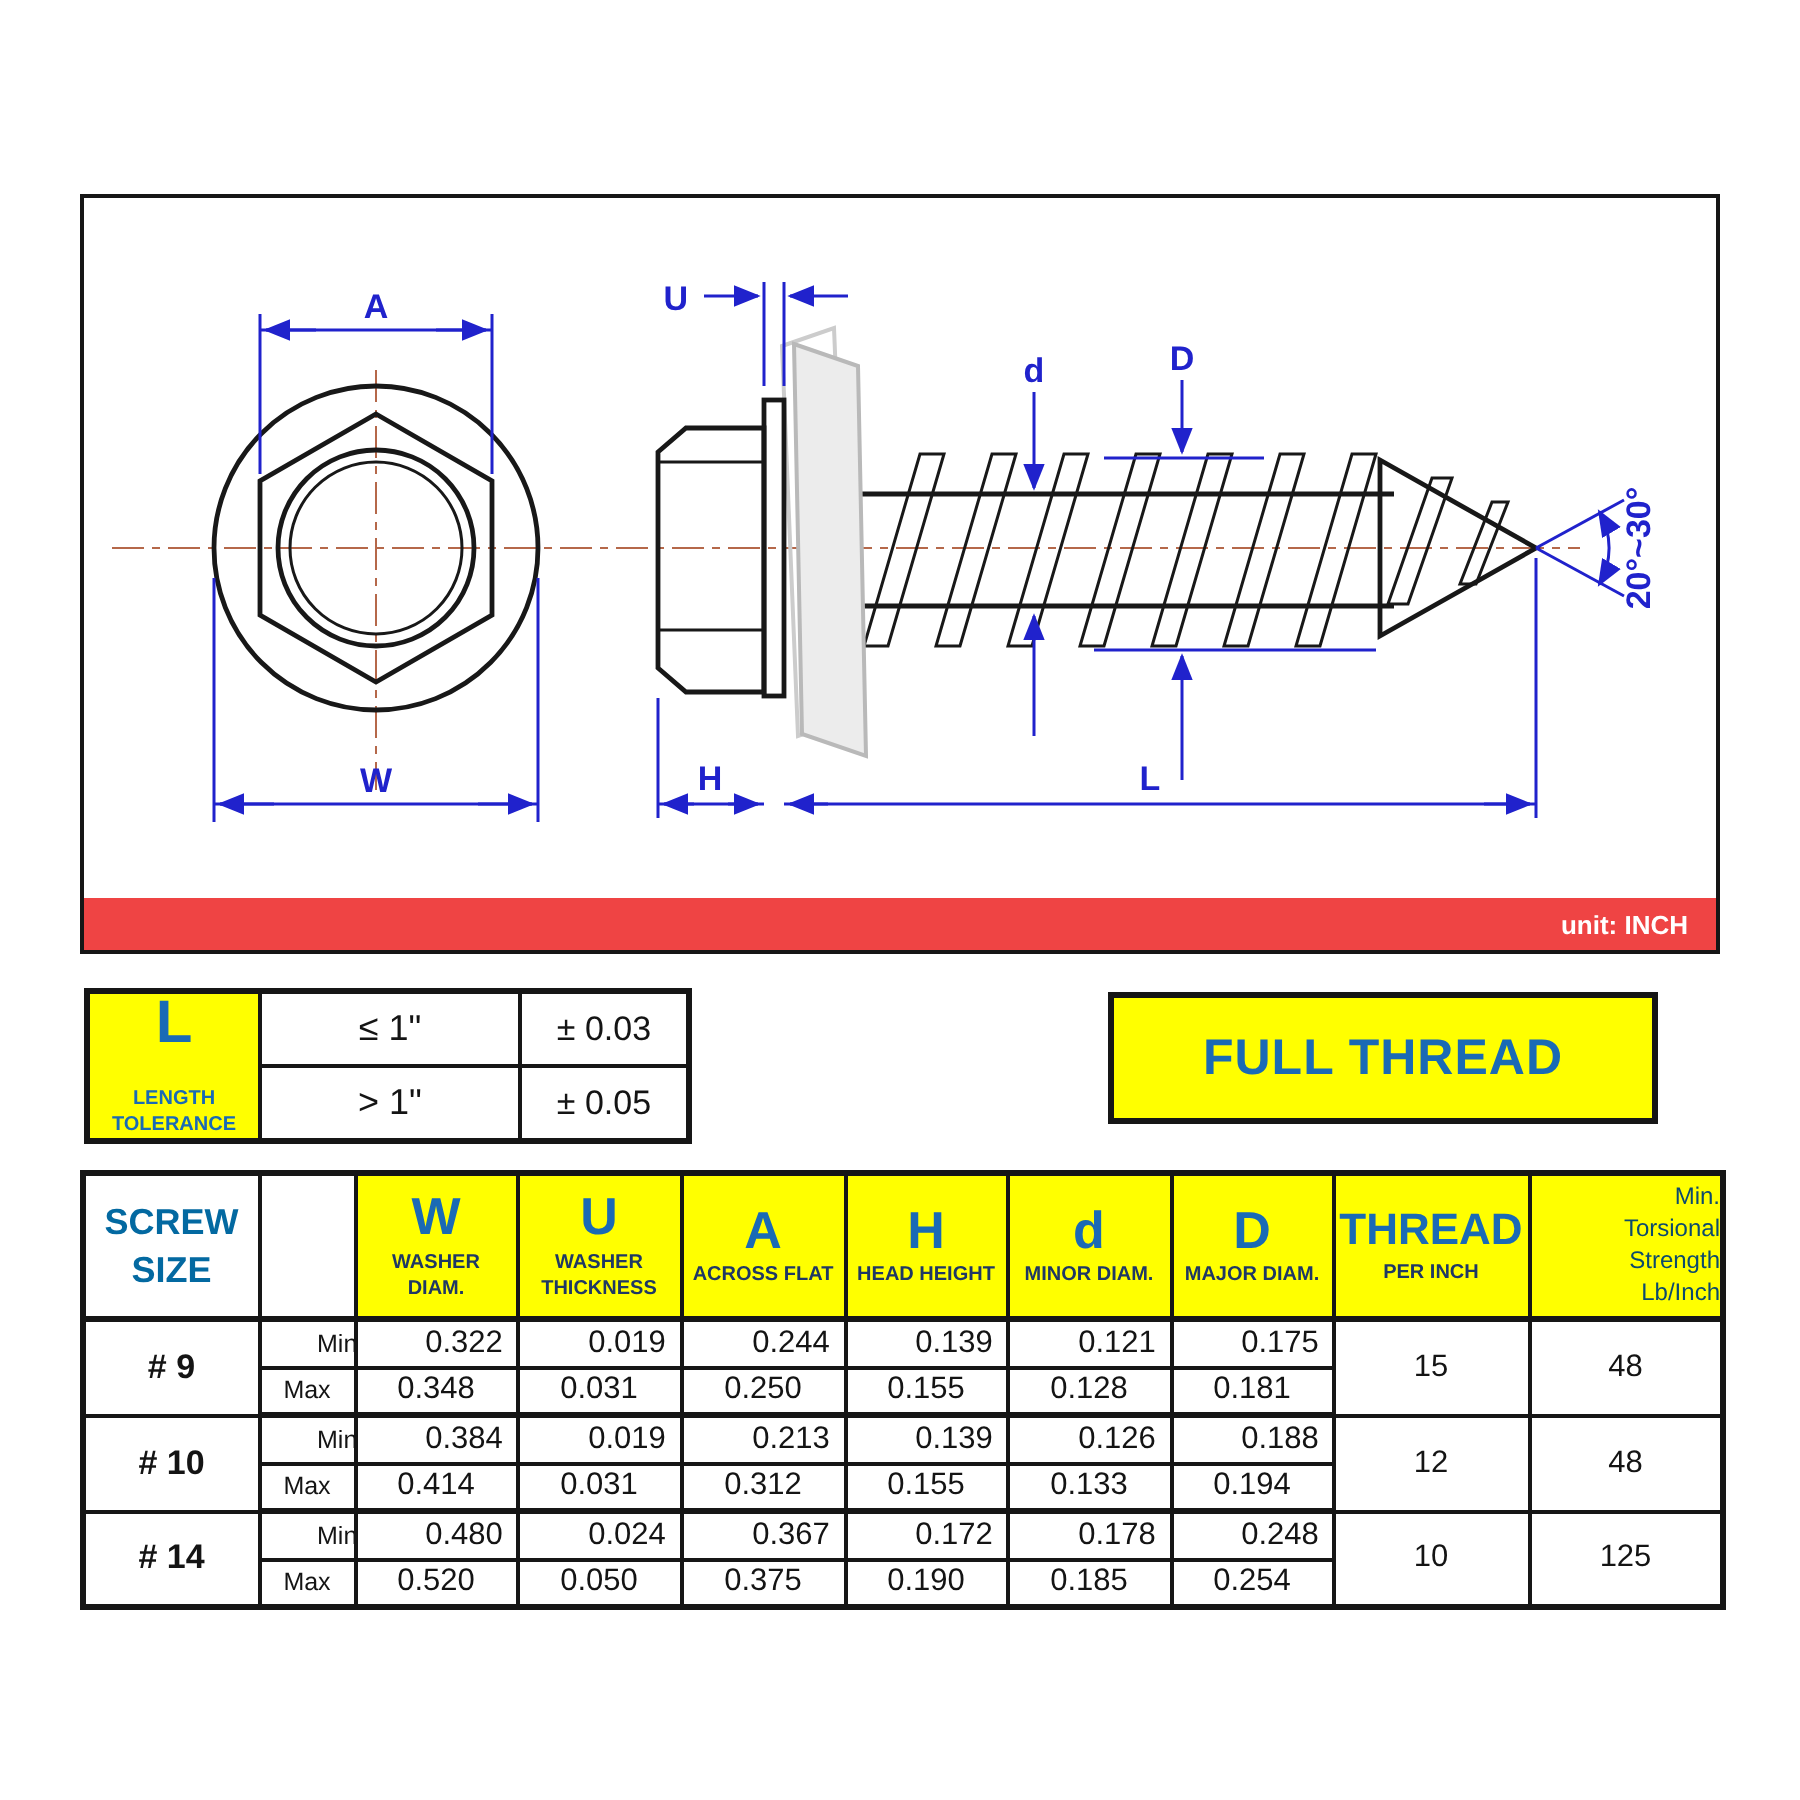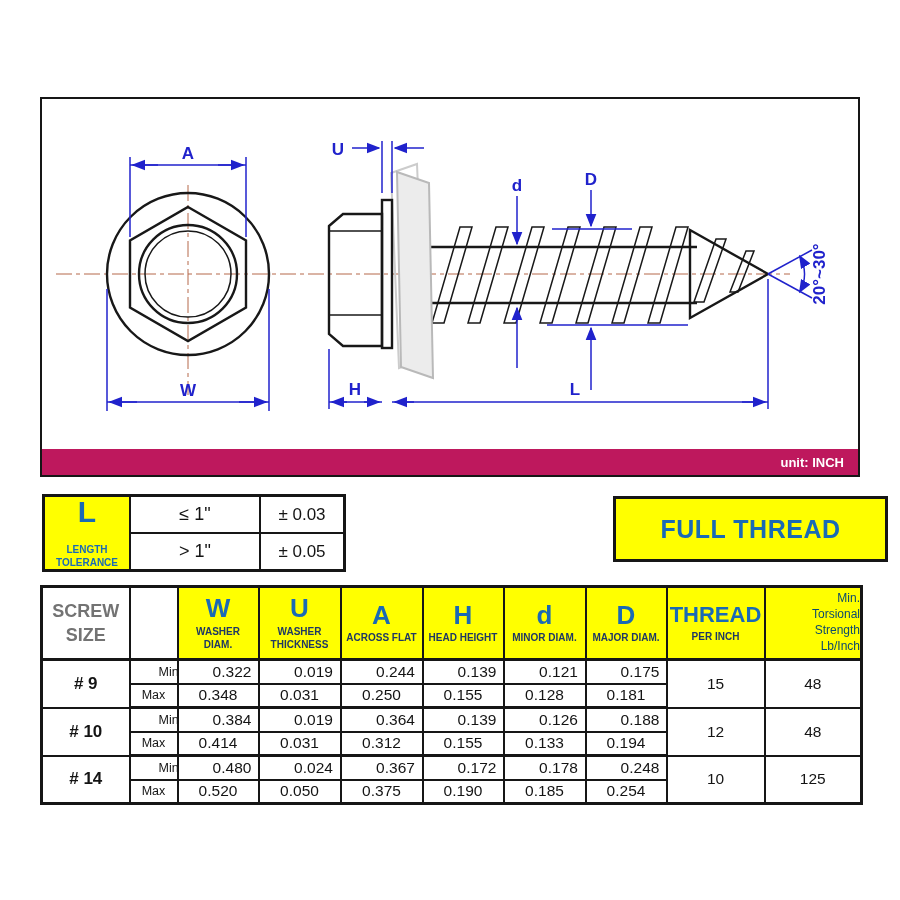--- a/index.html
+++ b/index.html
@@ -9,56 +9,56 @@
   }
 
   
   .drawing-box {
     position:absolute; left:40px; top:97px; width:816px; height:376px;
     border:2px solid #161616; background:#ffffff;
   }
   .drawing-box svg { display:block; }
   .unit-bar {
     position:absolute; left:0; bottom:0; width:100%; height:26px;
-    background:#be185d; color:#ffffff; box-sizing:border-box;
+    background:#ef4444; color:#ffffff; box-sizing:border-box;
     display:flex; align-items:center; justify-content:flex-end;
     padding-right:14px; font-size:13px; font-weight:bold;
   }
 
   
   .tol-table {
     position:absolute; left:42px; top:494px;
     border-collapse:collapse; table-layout:fixed;
     border:3px solid #161616;
   }
   .tol-table td { border:2px solid #161616; text-align:center; vertical-align:middle; padding:0; }
   .tol-sym-cell { width:84px; background:#ffff00; }
   .tol-sym { font-size:30px; font-weight:bold; color:#1a6ab5; line-height:1; }
   .tol-title { font-size:10px; font-weight:bold; color:#1a6ab5; line-height:1.3; margin-top:16px; }
   .tol-cond { width:128px; height:33px; font-size:18px; color:#141414; }
   .tol-val  { width:82px;  font-size:17px; color:#141414; }
 
   
   .banner {
-    position:absolute; left:613px; top:496px; width:269px; height:60px;
+    position:absolute; left:554px; top:496px; width:269px; height:60px;
     background:#ffff00; border:3px solid #161616;
     display:flex; align-items:center; justify-content:center;
   }
   .banner span { color:#1a6ab5; font-size:25px; font-weight:bold; letter-spacing:.5px; }
 
   
   .spec-table {
     position:absolute; left:40px; top:585px; width:820px;
     border-collapse:collapse; table-layout:fixed;
     border:3px solid #161616;
   }
   .spec-table td { border:2px solid #161616; text-align:center; vertical-align:middle; padding:0; overflow:hidden; }
   .spec-table tr.hdr td { height:70px; border-bottom-width:3px; }
   .yellow { background:#ffff00; }
-  .size-hdr { font-size:18px; font-weight:bold; color:#737373; line-height:1.35; }
+  .size-hdr { font-size:18px; font-weight:bold; color:#0369a1; line-height:1.35; }
   .sym { font-size:26px; font-weight:bold; color:#1a6ab5; line-height:1.02; }
   .sub { font-size:10px; font-weight:bold; color:#1f3864; line-height:1.3; margin-top:3px; padding:0 4px; }
   .thread-sym { font-size:22px; font-weight:bold; color:#1a6ab5; line-height:1.1; }
   .strength-hdr div { font-size:12px; font-weight:normal; color:#0c4a6e; line-height:1.32;text-align:right; }
   .spec-table tr.r { height:24px; }
   tr.minrow td.thin { border-bottom-width:1px;padding-left:28px; }
   tr.maxrow td { border-bottom-width:3px; }
   .val { font-size:15.5px; color:#141414; }
   .size-cell { font-size:17px; font-weight:bold; color:#141414; }
   .mm { font-size:12.5px; color:#141414; }
@@ -291,21 +291,21 @@
       <td class="val">0.155</td>
       <td class="val">0.128</td>
       <td class="val">0.181</td>
     </tr>
 
     <tr class="r minrow">
       <td class="size-cell" rowspan="2"># 10</td>
       <td class="mm thin">Min</td>
       <td class="val thin">0.384</td>
       <td class="val thin">0.019</td>
-      <td class="val thin">0.364</td>
+      <td class="val thin">0.213</td>
       <td class="val thin">0.139</td>
       <td class="val thin">0.126</td>
       <td class="val thin">0.188</td>
       <td class="thread-val" rowspan="2">12</td>
       <td class="strength-val" rowspan="2">48</td>
     </tr>
     <tr class="r maxrow">
       <td class="mm">Max</td>
       <td class="val">0.414</td>
       <td class="val">0.031</td>

